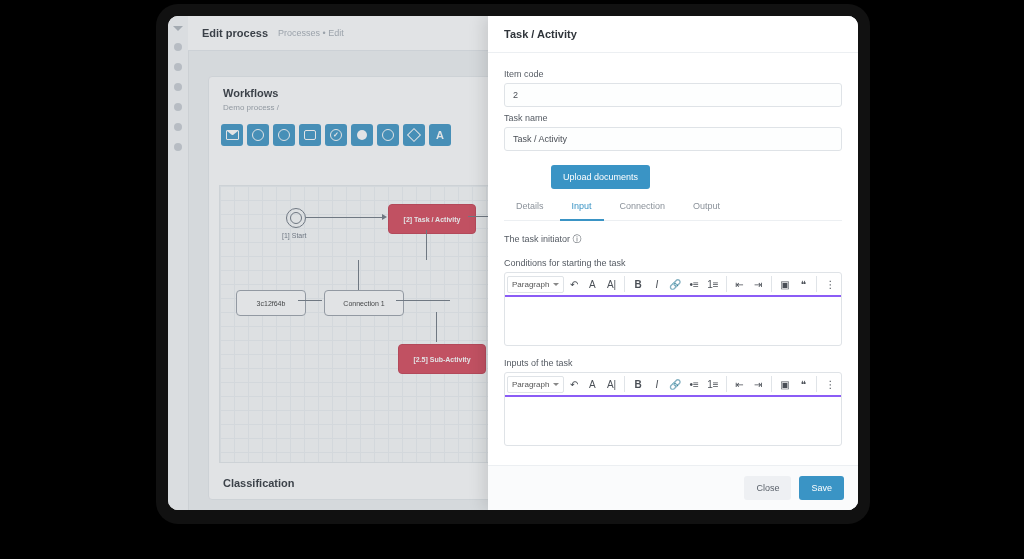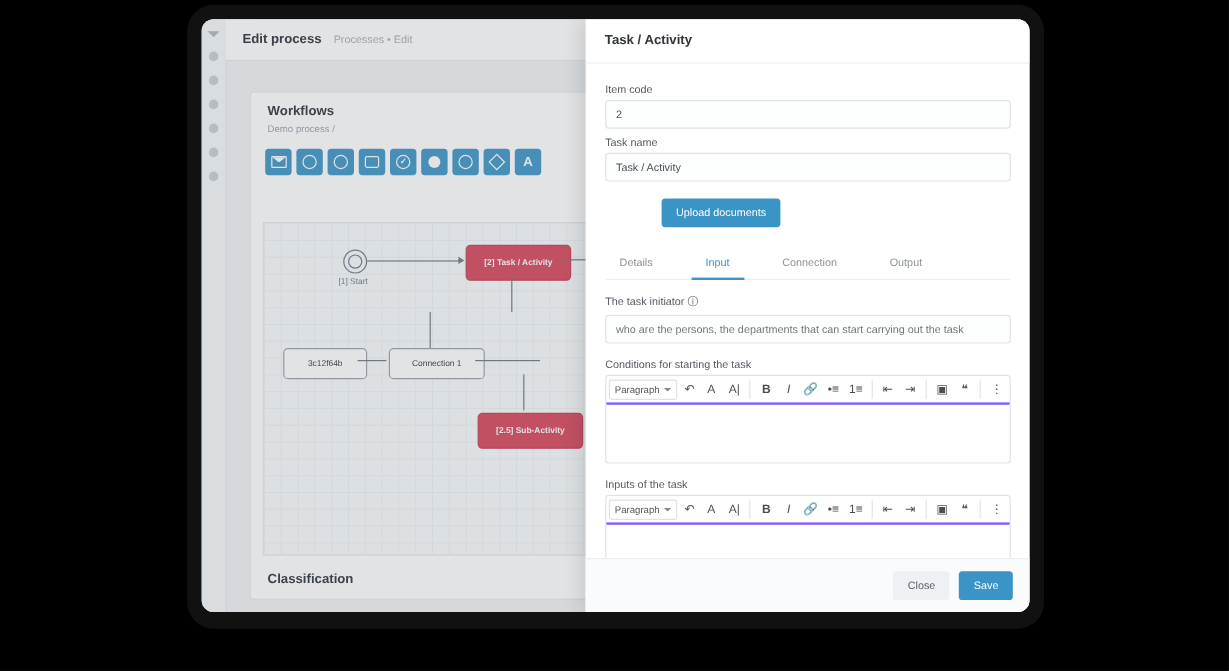--- a/index.html
+++ b/index.html
@@ -49,21 +49,21 @@
   .classif{position:absolute;left:14px;bottom:10px;font-size:11px;font-weight:600;color:#2c3138;}
   
   .panel{position:absolute;right:0;top:0;bottom:0;width:370px;background:#fff;box-shadow:-4px 0 16px rgba(0,0,0,.12);display:flex;flex-direction:column;}
   .p-head{padding:12px 16px;border-bottom:1px solid #eceff2;font-size:11px;font-weight:600;color:#2f343a;}
   .p-body{flex:1;overflow:auto;padding:10px 16px 4px;}
   .lbl{font-size:9px;color:#555b63;margin:6px 0 4px;}
   .field{width:100%;box-sizing:border-box;border:1px solid #dfe3e7;border-radius:3px;background:#fdfefe;padding:6px 8px;font-size:9px;color:#4a4f56;}
   .btn{display:inline-block;border:none;border-radius:3px;padding:7px 12px;font-size:9px;cursor:pointer;}
   .btn.blue{background:#3a94c5;color:#fff;}
   .btn.grey{background:#eef0f3;color:#5a616a;}
-  .tabs{display:flex;gap:20px;border-bottom:1px solid #eceff2;margin-top:16px;}
+  .tabs{display:flex;gap:4px;border-bottom:1px solid #eceff2;margin-top:4px;}
   .tab{padding:8px 12px;font-size:9px;color:#8b929a;cursor:pointer;}
   .tab.active{color:#3a94c5;border-bottom:2px solid #3a94c5;margin-bottom:-1px;}
   .editor{border:1px solid #dfe3e7;border-radius:3px;margin-top:4px;}
   .ed-tb{display:flex;align-items:center;gap:1px;border-bottom:2px solid #8b5cf6;padding:2px;}
   .ed-sel{border:1px solid #dfe3e7;background:#fff;font-size:8px;color:#555;padding:3px 4px;border-radius:2px;display:flex;align-items:center;gap:4px;}
   .ed-sel .car{width:0;height:0;border-left:3px solid transparent;border-right:3px solid transparent;border-top:3px solid #888;}
   .eb{width:18px;height:18px;display:flex;align-items:center;justify-content:center;color:#4a4f56;font-size:10px;border-radius:2px;}
   .sep{width:1px;height:16px;background:#e0e4e8;margin:0 3px;}
   .ed-area{height:48px;}
   .p-foot{display:flex;justify-content:flex-end;gap:8px;padding:10px 14px;border-top:1px solid #eceff2;background:#fafbfc;}
@@ -179,21 +179,20 @@
           </div>
 
           <div class="tabs">
             <div class="tab">Details</div>
             <div class="tab active">Input</div>
             <div class="tab">Connection</div>
             <div class="tab">Output</div>
           </div>
 
           <div class="lbl" style="margin-top:12px;">The task initiator ⓘ</div>
-          <input class="field" placeholder="who are the persons, the departments that can start carrying out the task" style="">
 
           <div class="lbl" style="margin-top:12px;">Conditions for starting the task</div>
           <div class="editor">
             <div class="ed-tb">
               <div class="ed-sel">
                   <span>Paragraph</span>
                   <span class="car"></span>
                 </div>
               <div class="eb">↶</div>
               <div class="eb">A<span class="car" style="display:inline-block;margin-left:1px;"></span></div>

